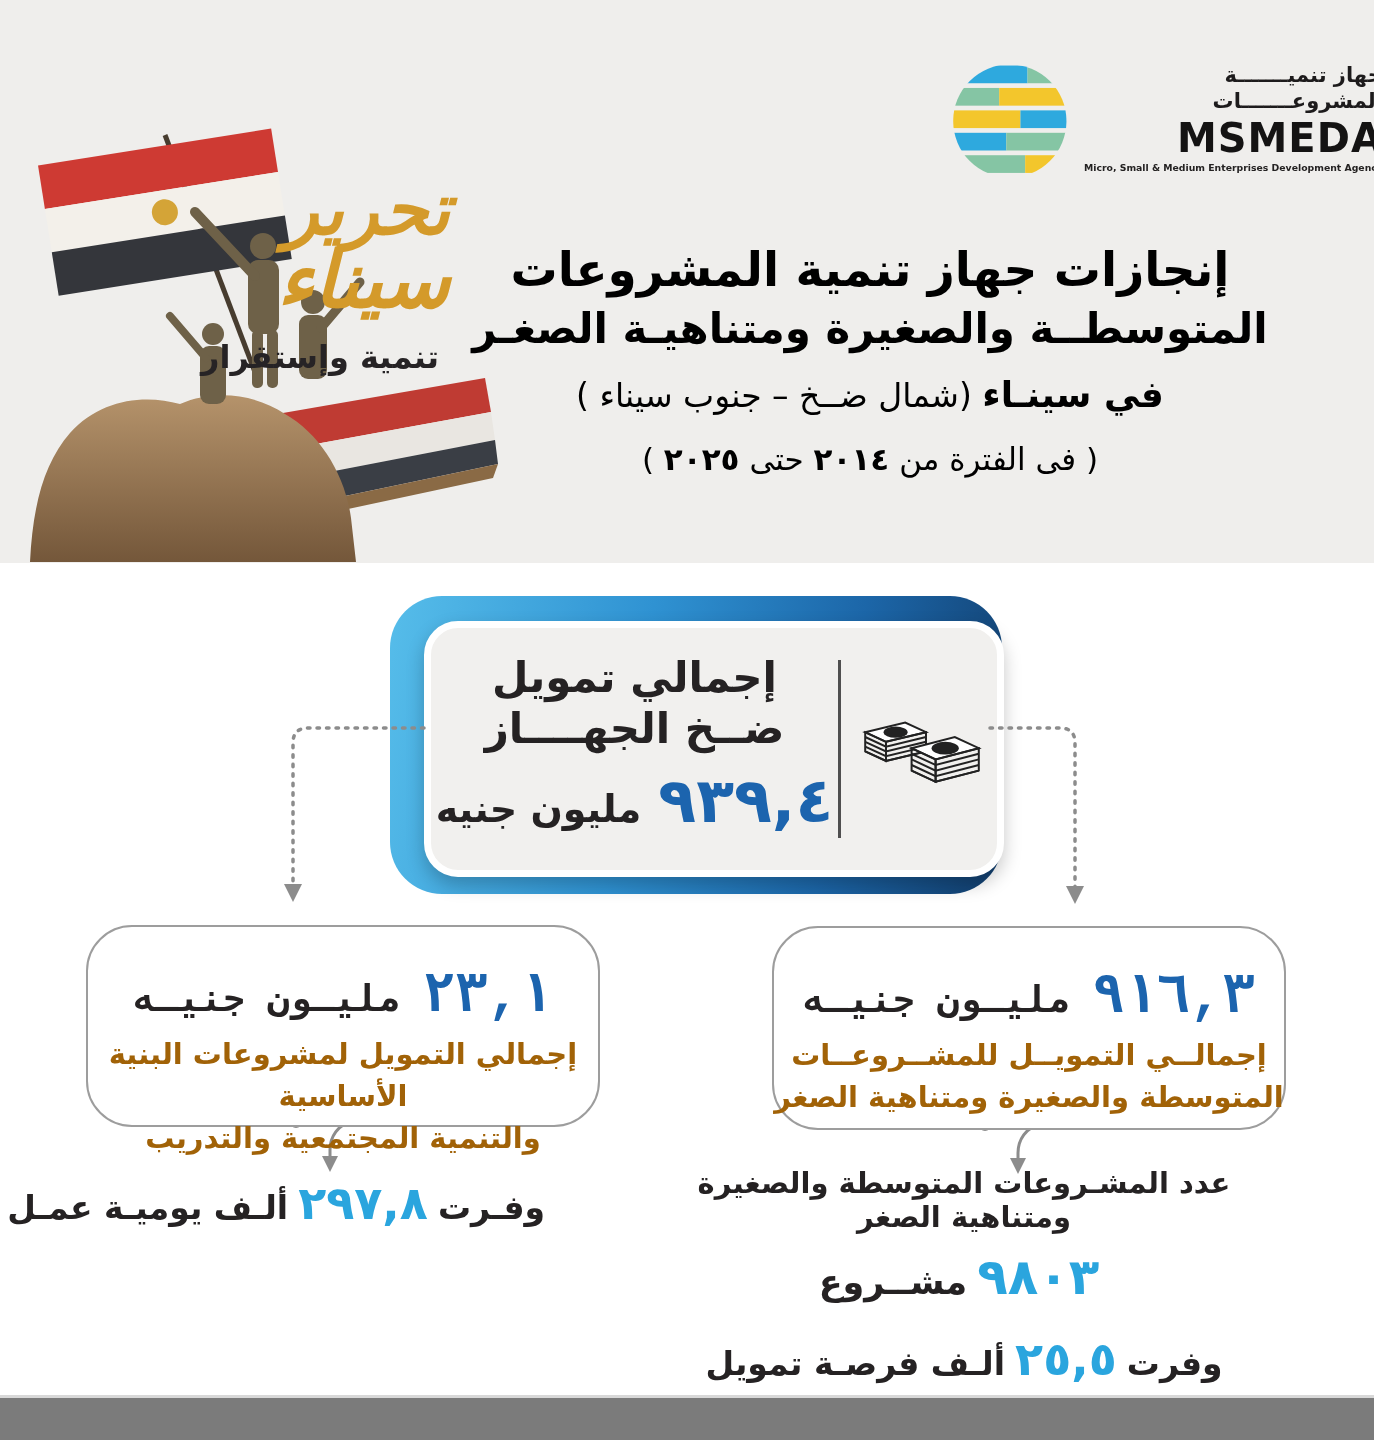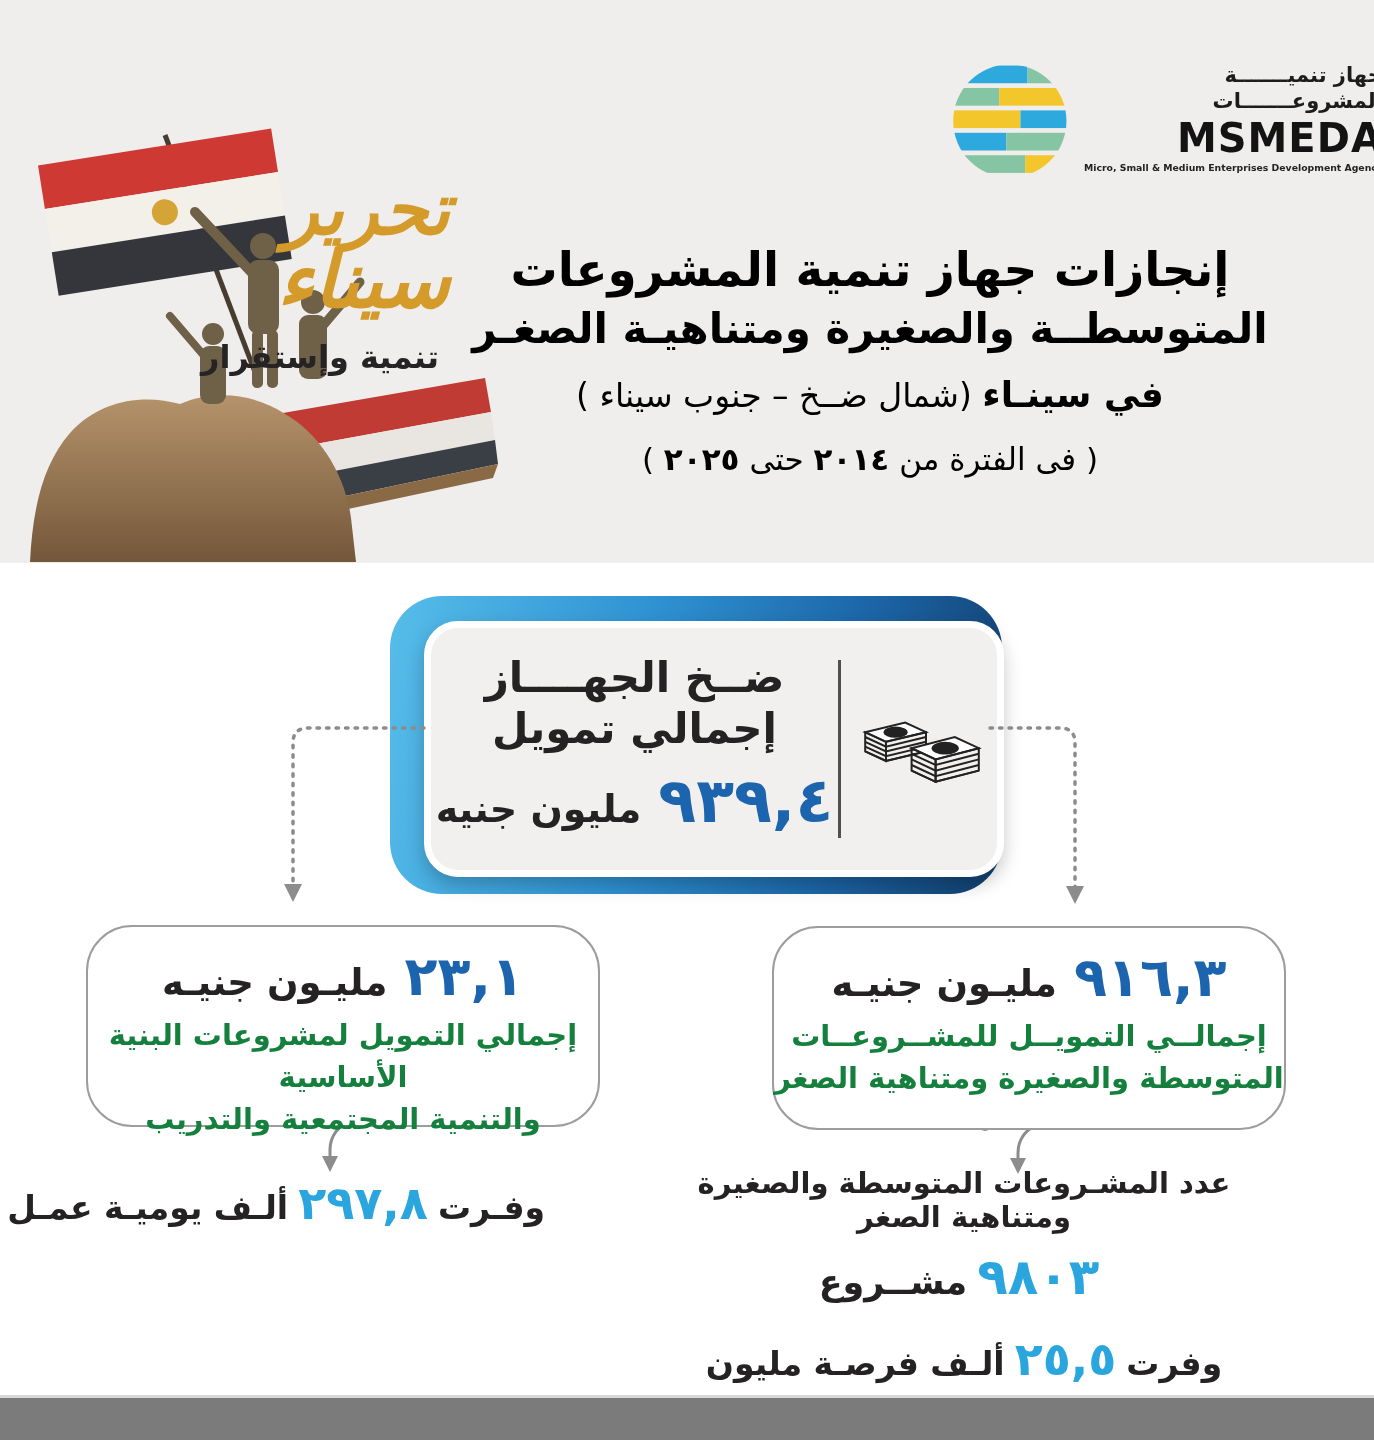--- a/index.html
+++ b/index.html
@@ -48,24 +48,24 @@
   .money-svg{width:120px;height:92px;}
 
   
   .connectors{position:absolute;left:0;top:0;width:1374px;height:1440px;pointer-events:none;}
 
   
   .sub-card{position:absolute;background:#fff;border:2px solid #9d9d9d;border-radius:46px;
             direction:rtl;text-align:center;}
   .card-left{left:86px;top:925px;width:510px;height:198px;}
   .card-right{left:772px;top:926px;width:510px;height:200px;}
-  .card-valueline{margin-top:18px;}
+  .card-valueline{margin-top:34px;font-family:Liberation Mono, monospace;}
   .card-value{font-size:54px;font-weight:700;color:#1c64ae;}
   .card-unit{font-size:37px;font-weight:700;color:#252223;margin-right:12px;}
-  .card-desc{font-size:29px;font-weight:700;color:#15803d;line-height:1.45;margin-top:6px;}
+  .card-desc{font-size:29px;font-weight:700;color:#a16207;line-height:1.45;margin-top:6px;}
 
   
   .result-left{position:absolute;left:55px;top:1176px;width:490px;text-align:center;direction:rtl;}
   .result-line{font-size:33px;font-weight:700;color:#252223;white-space:nowrap;}
   .num-light{font-size:46px;font-weight:700;color:#2aa5de;margin:0 10px;}
   .right-block{position:absolute;left:664px;top:1166px;width:600px;text-align:center;direction:rtl;}
   .count-label{font-size:29px;font-weight:700;color:#252223;}
   .count-line{margin-top:14px;font-size:35px;font-weight:700;color:#252223;}
   .count-line .num-light{font-size:50px;}
   .right-result{margin-top:26px;font-size:33px;font-weight:700;color:#252223;}
@@ -156,22 +156,22 @@
       <div class="t1">إنجازات جهاز تنمية المشروعات</div>
       <div class="t2">المتوسطــة والصغيرة ومتناهيـة الصغـر</div>
       <div class="t3"><b>في سينـاء</b><span> (شمال ضــخ – جنوب سيناء )</span></div>
       <div class="t4"><span>( فى الفترة من </span><b>٢٠١٤</b><span> حتى </span><b>٢٠٢٥</b><span> )</span></div>
     </div>
   </div>
 
   <div class="total-wrap"></div>
   <div class="total-card">
     <div class="total-text">
+      <div class="total-label">إجمالي تمويل</div>
       <div class="total-label">ضــخ الجهــــاز</div>
-      <div class="total-label">إجمالي تمويل</div>
       <div class="total-valueline">
         <span class="total-value">٩٣٩,٤</span>
         <span class="total-unit">مليون جنيه</span>
       </div>
     </div>
     <div class="total-divider"></div>
     <div class="money-cell">
       <svg class="money-svg" viewBox="0 0 150 110">
         <g stroke="#222" stroke-width="2.5" fill="#fff">
           <polygon points="4,34 54,22 80,34 30,46"></polygon>
@@ -241,18 +241,18 @@
       <span>وفـرت</span><span class="num-light">٢٩٧,٨</span><span>ألـف يوميـة عمـل</span>
     </span>
   </div>
 
   <div class="right-block">
     <div class="count-label">عدد المشـروعات المتوسطة والصغيرة ومتناهية الصغر</div>
     <div class="count-line">
       <span class="num-light">٩٨٠٣</span><span>مشــروع</span>
     </div>
     <div class="right-result">
-      <span>وفرت</span><span class="num-light">٢٥,٥</span><span>ألـف فرصـة مليون</span>
+      <span>وفرت</span><span class="num-light">٢٥,٥</span><span>ألـف فرصـة تمويل</span>
     </div>
   </div>
 
   <div class="footer"></div>
 </div>
 
 </body></html>

